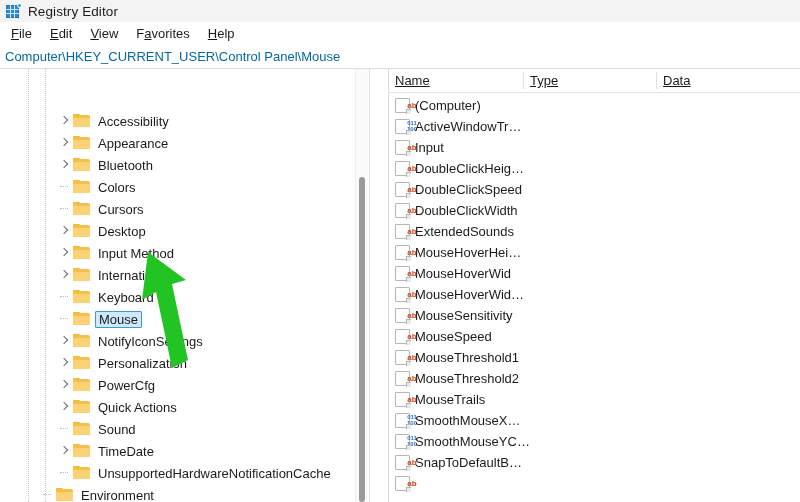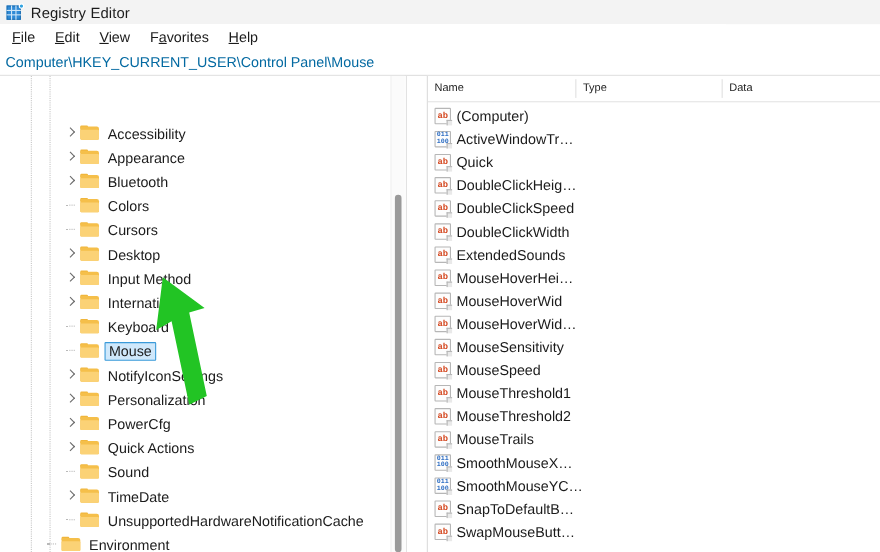--- a/index.html
+++ b/index.html
@@ -111,39 +111,39 @@
   .tree-guide{
     position:absolute;top:0;width:0;height:433px;border-left:1px dotted #c6c6c6;
   }
 
   
   .list-header{
     position:absolute;left:0;top:0;width:412px;height:23px;
     background:#fff;border-bottom:1px solid #e4e4e4;
   }
   .lh-cell{
-    position:absolute;top:0;height:23px;line-height:23px;font-size:10px;color:#1b1b1b;
-    padding-left:6px;box-sizing:border-box;
+    position:absolute;top:0;height:23px;line-height:23px;font-size:13px;color:#1b1b1b;
+    padding-left:6px;box-sizing:border-box;text-decoration:underline;
   }
   .lh-sep{position:absolute;top:3px;width:1px;height:17px;background:#e0e0e0;}
 
   
   .list-row{
     position:absolute;left:0;width:412px;height:21px;
   }
   .val-icon{
     position:absolute;left:6px;top:3px;width:15px;height:15px;
   }
   .val-icon .page{
     position:absolute;left:0;top:0;width:15px;height:15px;background:#fdfdfd;
     border:1px solid #b6b6b6;box-sizing:border-box;border-radius:1px;
   }
   .val-icon .txt{
-    position:absolute;left:0;top:1px;width:15px;height:13px;line-height:13px;
-    text-align:center;font-family:Liberation Mono, monospace;font-weight:bold;
+    position:absolute;left:0;top:1px;width:34px;height:13px;line-height:13px;
+    text-align:center;font-family:Liberation Sans, sans-serif;font-weight:bold;
   }
   .val-icon.sz .txt{font-size:8px;color:#d4461e;}
   .val-icon.bin .txt{font-size:6px;color:#2f6fc4;letter-spacing:0px;line-height:6px;top:1px;}
   .val-icon .fold{
     position:absolute;right:-1px;bottom:-1px;width:5px;height:5px;background:#e9e9e9;
     border-left:1px solid #b6b6b6;border-top:1px solid #b6b6b6;box-sizing:border-box;
   }
   .cell{
     position:absolute;top:0;height:21px;line-height:21px;font-size:13px;color:#1b1b1b;
     white-space:nowrap;overflow:hidden;
@@ -391,21 +391,21 @@
             <div class="fold"></div>
           </div>
           <div class="cell c-name">ActiveWindowTr…</div>
         </div>
         <div class="list-row" style="top: 68px;">
           <div class="val-icon sz">
             <div class="page"></div>
             <div class="txt">ab</div>
             <div class="fold"></div>
           </div>
-          <div class="cell c-name">Quick</div>
+          <div class="cell c-name">Input</div>
         </div>
         <div class="list-row" style="top: 89px;">
           <div class="val-icon sz">
             <div class="page"></div>
             <div class="txt">ab</div>
             <div class="fold"></div>
           </div>
           <div class="cell c-name">DoubleClickHeig…</div>
         </div>
         <div class="list-row" style="top: 110px;">
@@ -519,21 +519,20 @@
             <div class="fold"></div>
           </div>
           <div class="cell c-name">SnapToDefaultB…</div>
         </div>
         <div class="list-row" style="top: 404px;">
           <div class="val-icon sz">
             <div class="page"></div>
             <div class="txt">ab</div>
             <div class="fold"></div>
           </div>
-          <div class="cell c-name">SwapMouseButt…</div>
         </div>
       </div>
   </div>
 
   <svg class="arrow" viewBox="0 0 110 135">
     <polygon id="arrow-poly" points="28,12 22,60 36,52 52,128 68,120 52,44 66,40" fill="#22c424"></polygon>
   </svg>
 
 </div>
 

